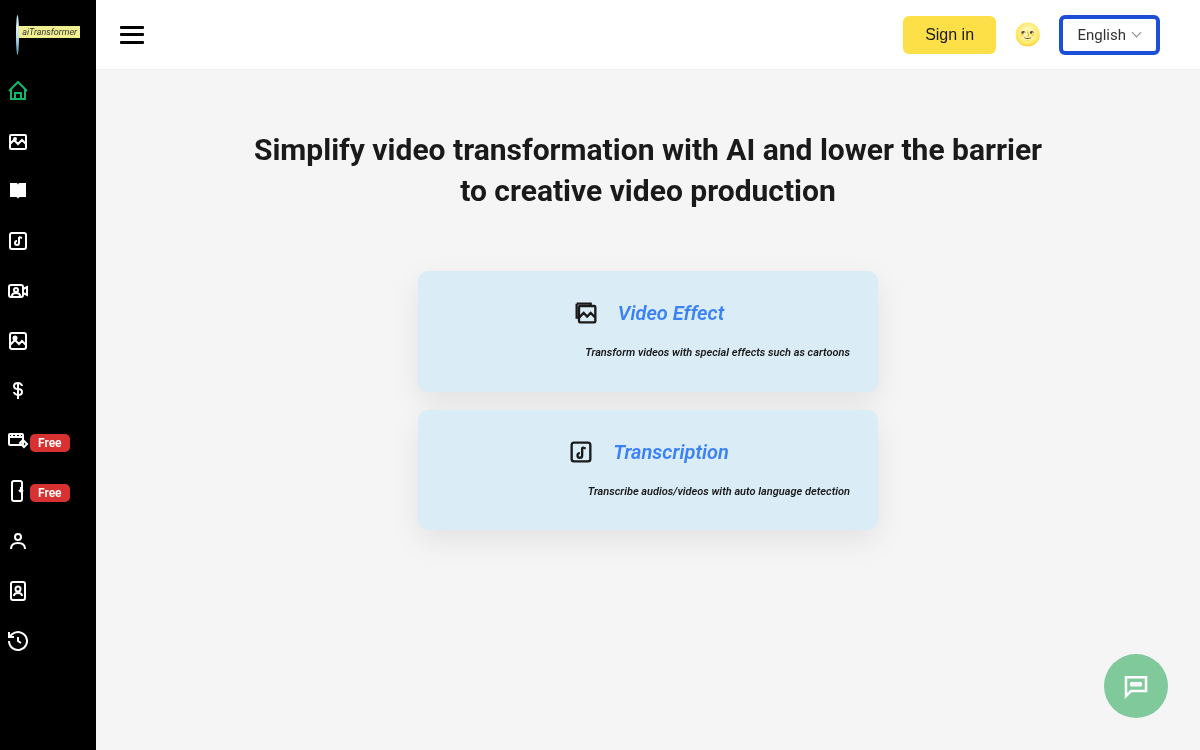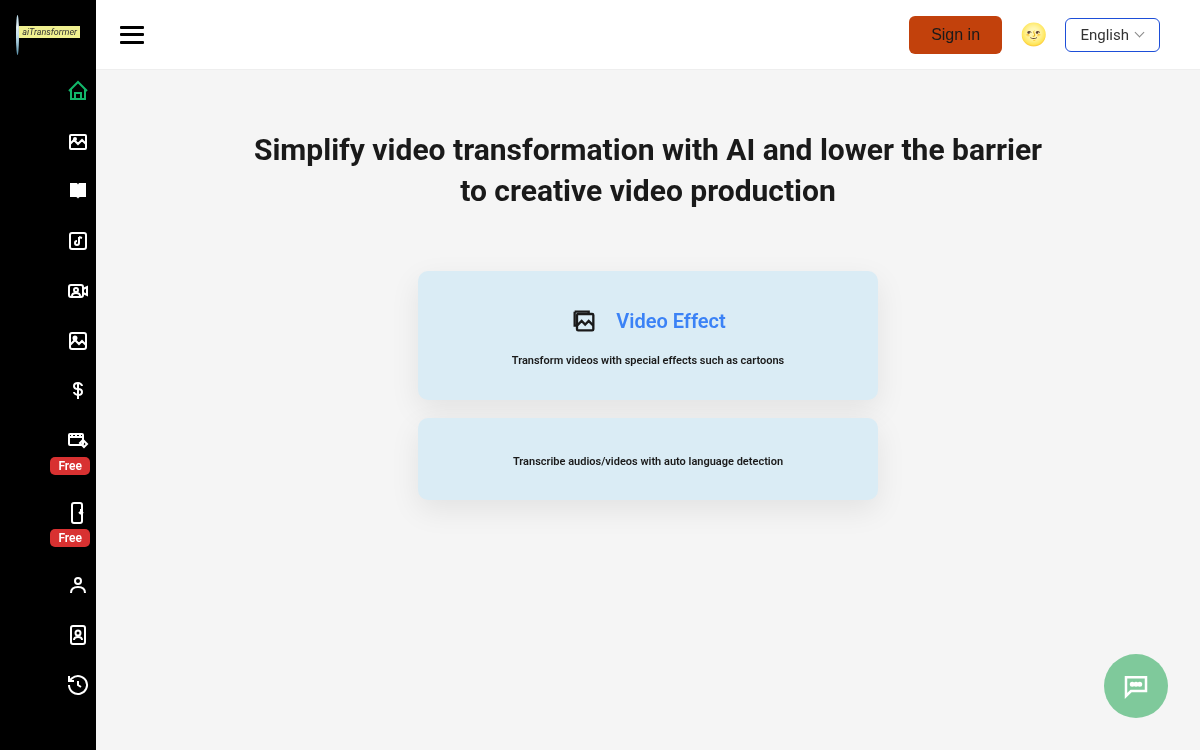--- a/index.html
+++ b/index.html
@@ -55,22 +55,22 @@
     flex-direction: column;
     align-items: center;
     gap: 0;
     overflow-y: auto;
     scrollbar-width: none;
   }
   .nav-items::-webkit-scrollbar { display: none; }
   .nav-item {
     width: 96px;
     display: flex;
-    flex-direction: column;
-    align-items: flex-end;
+    flex-direction: row;
+    align-items: center;
     padding: 13px 6px;
     cursor: pointer;
     position: relative;
   }
   .nav-item svg { width: 24px; height: 24px; }
   .nav-item.active svg { color: #12b76a; }
   .nav-item:not(.active) svg { color: #ffffff; }
   .free-badge {
     background: #d83131;
     color: #fff;
@@ -108,38 +108,38 @@
     height: 3px;
     background: #000;
     border-radius: 1px;
   }
   .header-right {
     display: flex;
     align-items: center;
     gap: 18px;
   }
   .signin-btn {
-    background: #c2410c;
+    background: #fde047;
     color: #1a1a1a;
     border: none;
     padding: 10px 22px;
     font-size: 16px;
     border-radius: 6px;
     cursor: pointer;
   }
   .theme-toggle {
     font-size: 22px;
     cursor: pointer;
   }
   .lang-select {
     display: flex;
     align-items: center;
     gap: 6px;
     padding: 7px 14px;
-    border: 1px solid #1d4ed8;
+    border: 4px solid #1d4ed8;
     border-radius: 6px;
     cursor: pointer;
     font-size: 15px;
     color: #333;
     background: #fff;
   }
   .lang-select .chev {
     width: 10px;
     height: 10px;
     display: inline-block;
@@ -178,23 +178,24 @@
     max-width: 460px;
     margin: 60px auto 0;
     display: flex;
     flex-direction: column;
     gap: 18px;
     padding-bottom: 40px;
   }
   .card {
     background: #daecf5;
     border-radius: 10px;
-    padding: 36px 28px 30px;
-    text-align: center;
+    padding: 28px 28px 30px;
+    text-align: right;
     box-shadow: 0 10px 30px rgba(0,0,0,0.08);
+    font-style: italic;
   }
   .card-head {
     display: flex;
     align-items: center;
     justify-content: center;
     gap: 18px;
     margin-bottom: 18px;
   }
   .card-head svg {
     width: 28px;
@@ -357,20 +358,28 @@
             <path d="M4 4h12v2"></path>
             <path d="M4 4v12h2"></path>
           </svg>
         <span class="card-title">Video Effect</span>
       </div>
       <p class="card-desc">Transform videos with special effects such as cartoons</p>
     </div>
 
 
     <div class="card">
+      <div class="card-head">
+        <svg viewBox="0 0 24 24" fill="none" stroke="currentColor" stroke-width="2">
+            <rect x="4" y="4" width="16" height="16" rx="2"></rect>
+            <path d="M13 8v7a2 2 0 1 1-2-2"></path>
+            <path d="M13 8l3 1"></path>
+          </svg>
+        <span class="card-title">Transcription</span>
+      </div>
       <p class="card-desc">Transcribe audios/videos with auto language detection</p>
     </div>
 
   </div>
 </main>
 
 <div class="chat-bubble">
   <svg viewBox="0 0 24 24" fill="none" stroke="currentColor" stroke-width="2">
       <path d="M4 5h16v11H8l-4 4V5z"></path>
       <circle cx="9" cy="10.5" r="1" fill="currentColor"></circle>

